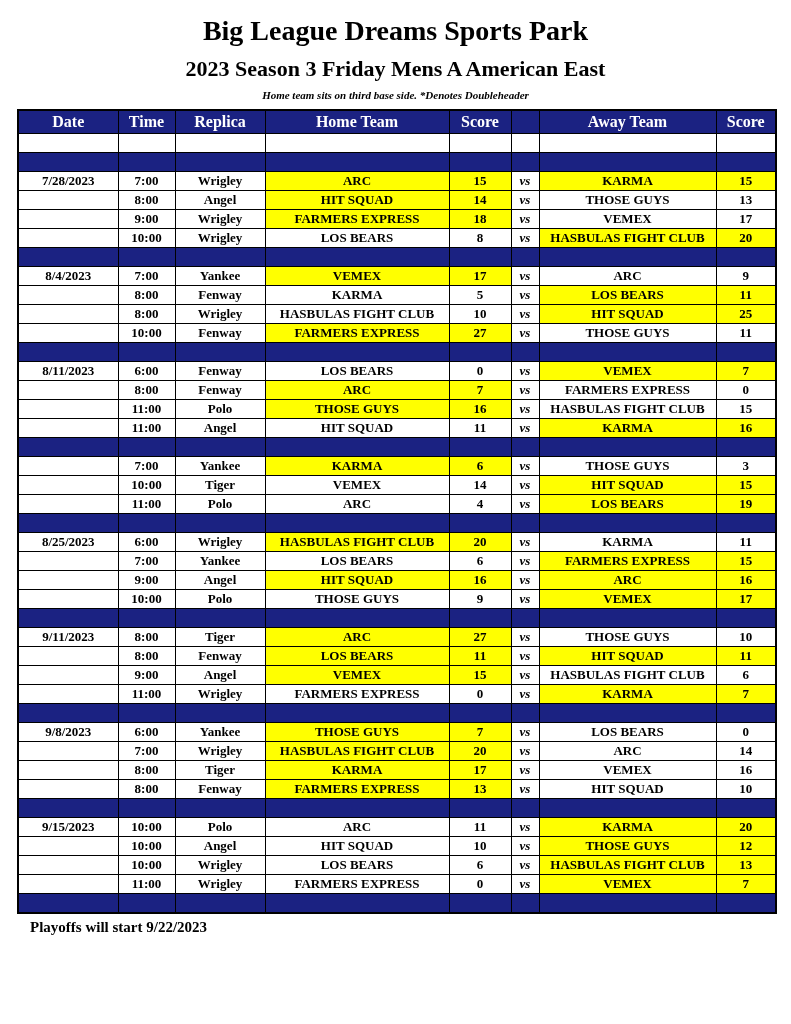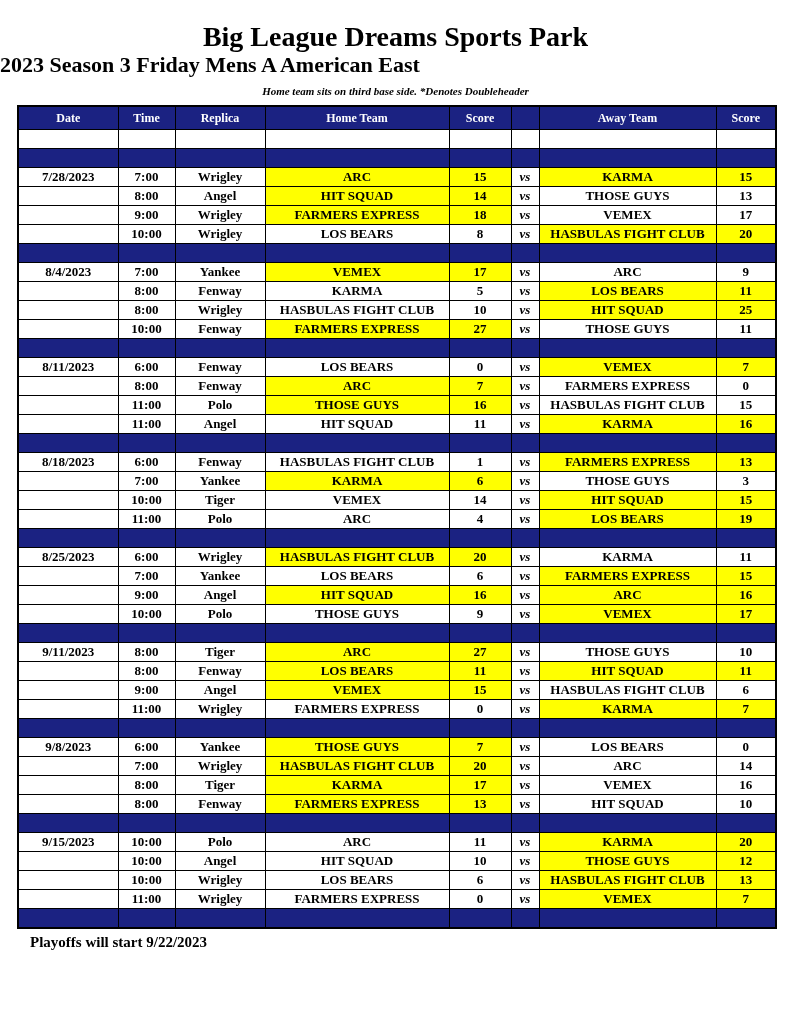--- a/index.html
+++ b/index.html
@@ -7,48 +7,48 @@
     --yellow:#ffff00;
     --header-text:#ffffff;
   }
   html,body{margin:0;padding:0;background:#ffffff;}
   body{
     width:791px;height:1024px;
     font-family:"Liberation Serif","DejaVu Serif",serif;
     color:#000;
     overflow:hidden;
   }
-  .page{padding-top:21px;font-family:Liberation Serif, serif;}
+  .page{padding-top:15px;font-family:Liberation Serif, serif;}
   .title{
     text-align:center;font-weight:bold;font-size:28px;line-height:31px;
     letter-spacing:0px;
   }
   .subtitle{
-    text-align:left;font-weight:bold;font-size:22px;line-height:24px;margin-top:1px;
+    text-align:center;font-weight:bold;font-size:22px;line-height:24px;margin-top:11px;
   }
   .note{
     text-align:center;font-weight:bold;font-style:italic;font-size:11px;line-height:17px;margin-top:6px;
   }
   table.schedule{
     border-collapse:collapse;table-layout:fixed;
     width:758px;margin:5px 0 0 17px;
     border:2px solid #000;
   }
   table.schedule th, table.schedule td{
     border:1px solid #000;
     text-align:center;vertical-align:middle;
     font-weight:bold;
     padding:0;
     overflow:hidden;white-space:nowrap;
     height:18px;line-height:18px;
     font-size:13px;
   }
   table.schedule thead th{
     background:var(--navy);color:var(--header-text);
-    height:22px;line-height:22px;font-size:12px;
+    height:22px;line-height:22px;font-size:16px;
   }
   tr.sep-row td{background:var(--navy);}
   td.hl{background:var(--yellow);}
   td.vs-cell{font-style:italic;font-size:11px;}
   .footer-note{
     margin:5px 0 0 30px;font-weight:bold;font-size:15px;
   }
 </style>
 </head>
 <body>
@@ -246,30 +246,20 @@
           <td></td>
           <td></td>
           <td></td>
           <td></td>
           <td></td>
           <td></td>
           <td></td>
           <td></td>
         </tr>
         <tr>
-          <td>8/18/2023</td>
-          <td>6:00</td>
-          <td>Fenway</td>
-          <td>HASBULAS FIGHT CLUB</td>
-          <td>1</td>
-          <td class="vs-cell">vs</td>
-          <td class="hl">FARMERS EXPRESS</td>
-          <td class="hl">13</td>
-        </tr>
-        <tr>
           <td></td>
           <td>7:00</td>
           <td>Yankee</td>
           <td class="hl">KARMA</td>
           <td class="hl">6</td>
           <td class="vs-cell">vs</td>
           <td>THOSE GUYS</td>
           <td>3</td>
         </tr>
         <tr>

